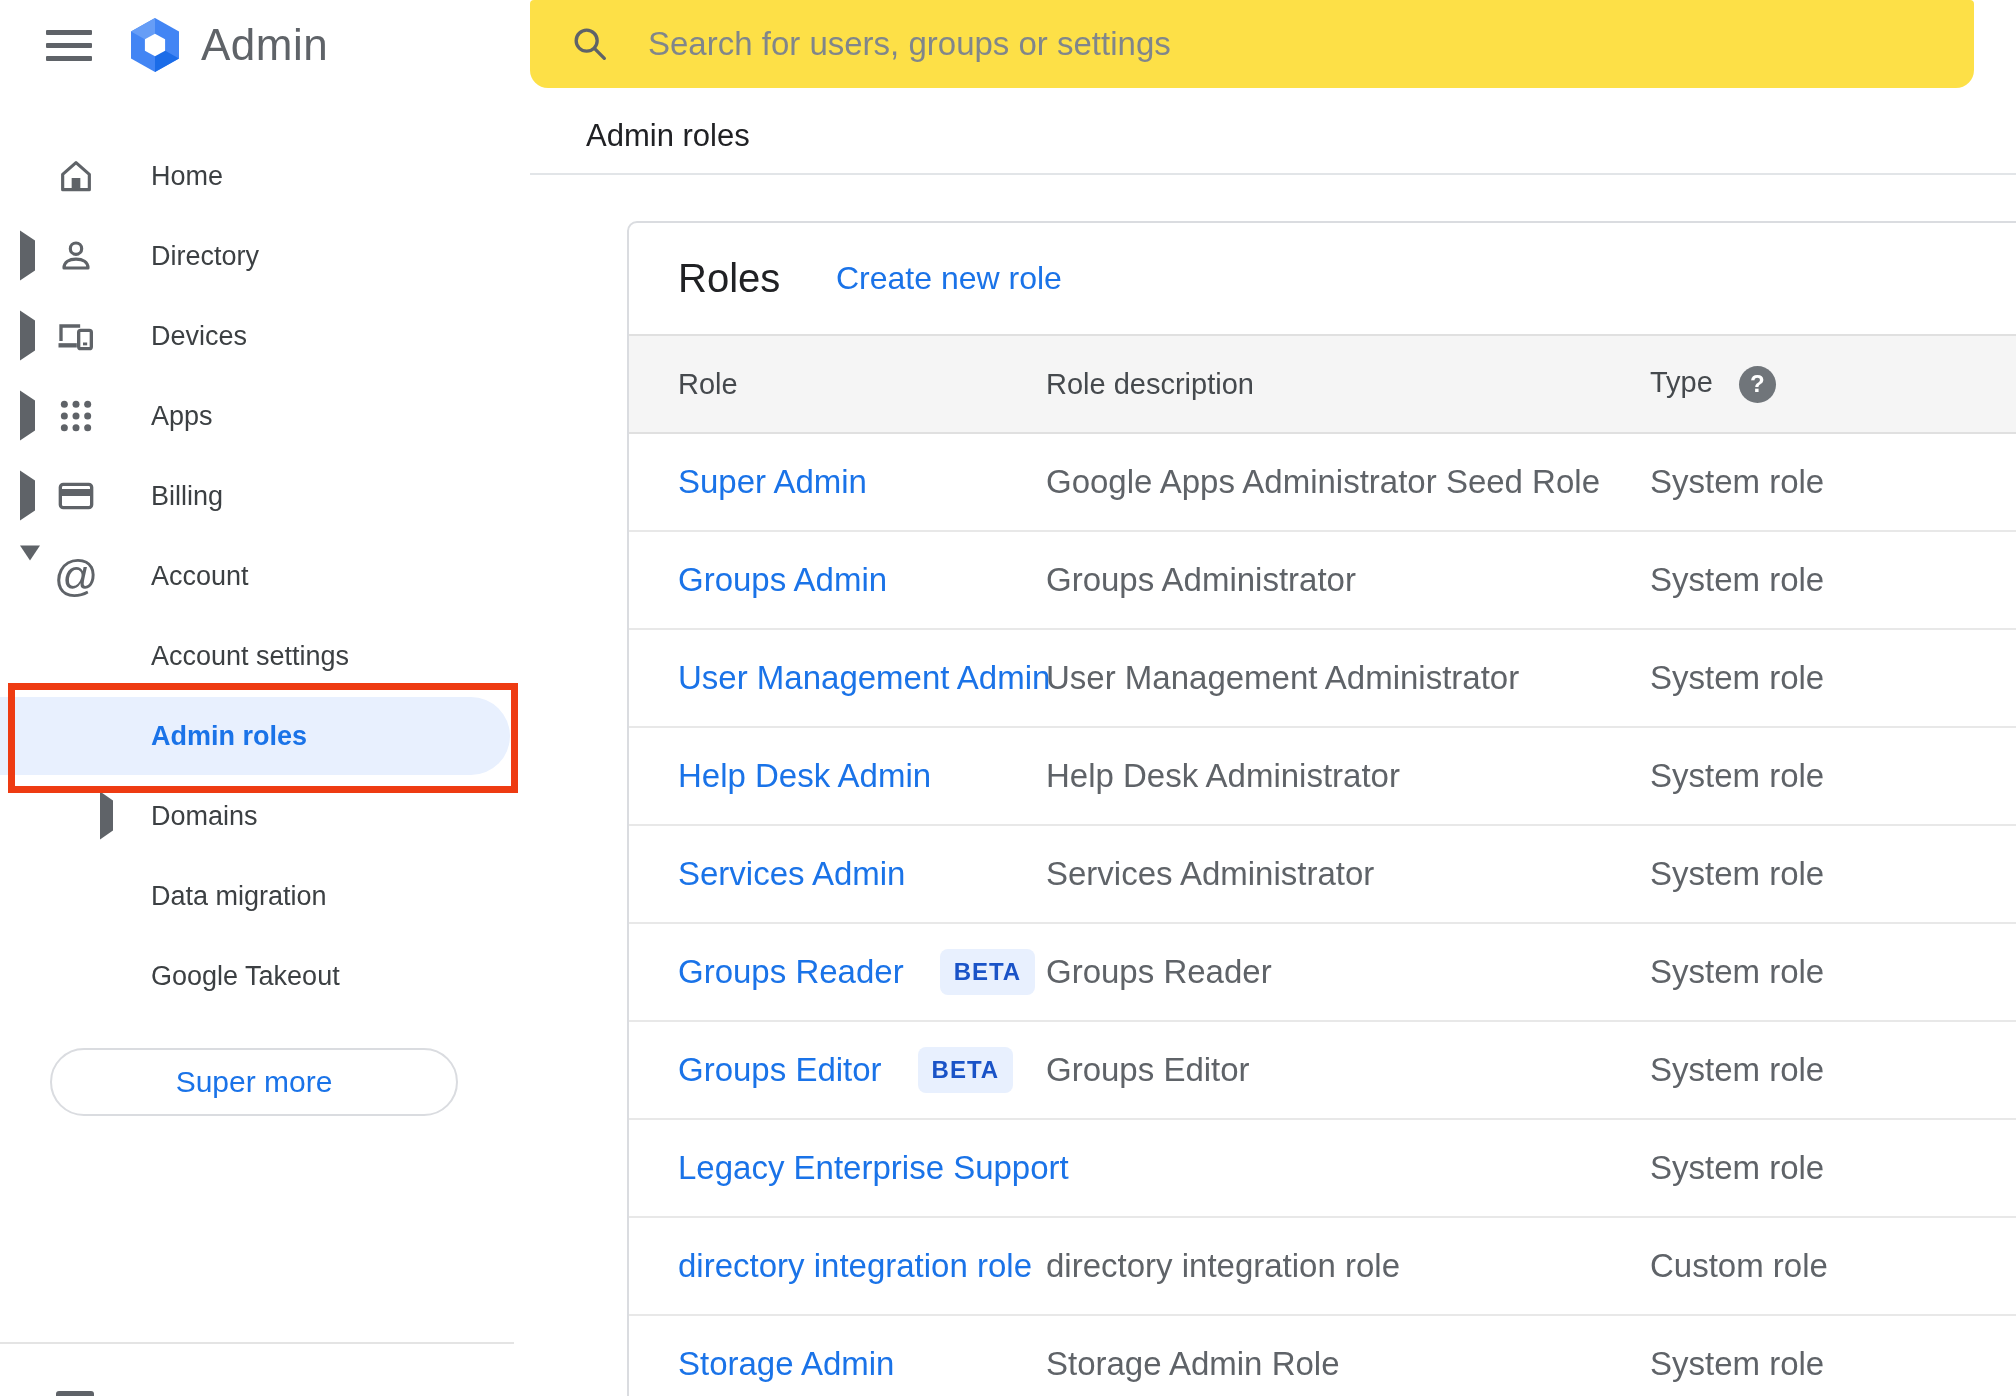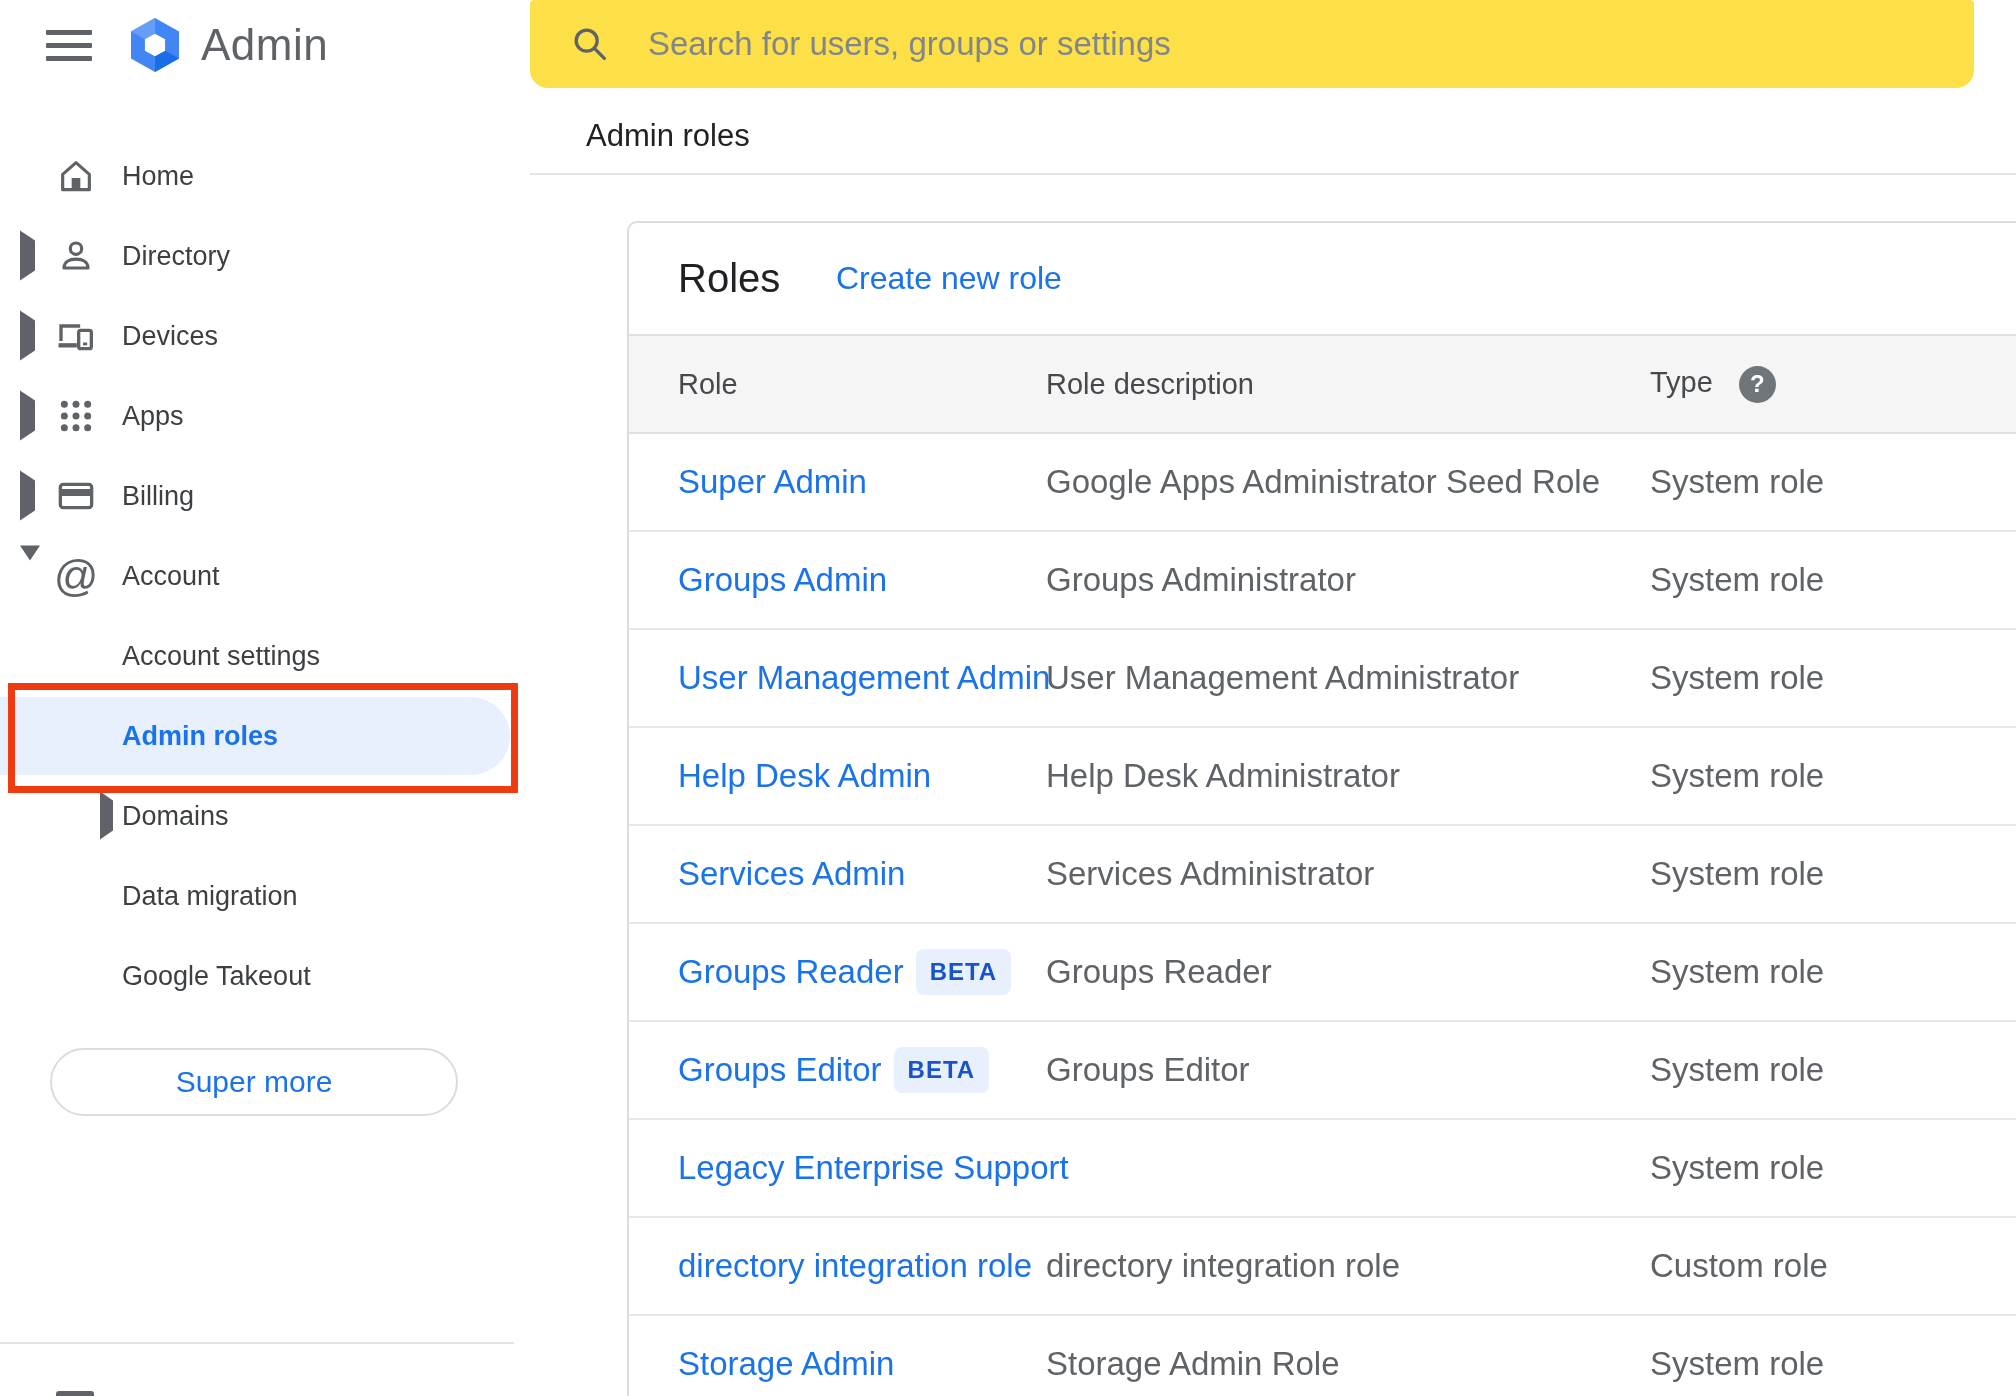--- a/index.html
+++ b/index.html
@@ -10,21 +10,21 @@
   }
   
   .sidebar { position:absolute; left:0; top:0; width:514px; height:1396px; background:#fff; }
   .sidebar-header { position:absolute; top:0; left:0; width:514px; height:90px; display:flex; align-items:center; }
   .hamburger { margin-left:46px; width:46px; cursor:pointer; }
   .hamburger div { height:5px; background:#5f6368; border-radius:1px; margin:8px 0; }
   .logo { display:flex; align-items:center; margin-left:34px; }
   .logo-text { font-size:44px; color:#5f6368; margin-left:17px; letter-spacing:0.5px; }
   .nav { position:absolute; top:136px; left:0; width:514px; }
   .nav-item { position:relative; height:80px; display:flex; align-items:center;
-              font-size:27px; color:#3c4043; cursor:pointer; }
+              font-size:27px; color:#3c4043; cursor:pointer;padding-left:29px; }
   .nav-label { margin-left:122px; position:relative; z-index:2; }
   .expander { position:absolute; left:20px; top:50%; transform:translateY(-50%); }
   .expander-sub { position:absolute; left:100px; top:50%; transform:translateY(-50%); }
   .tri-right { width:0; height:0; border-left:15px solid #5f6368;
                border-top:10px solid transparent; border-bottom:10px solid transparent; }
   .tri-right-sm { width:0; height:0; border-left:13px solid #5f6368;
                border-top:9px solid transparent; border-bottom:9px solid transparent; }
   .tri-down { width:0; height:0; border-top:15px solid #5f6368;
               border-left:10px solid transparent; border-right:10px solid transparent; }
   .nav-icon { position:absolute; left:54px; width:44px; height:44px;
@@ -66,21 +66,21 @@
   .col-role { left:49px; } .col-desc { left:417px; } .col-type { left:1021px; display:flex; align-items:flex-start; }
   .help-circle { margin-left:26px; width:37px; height:37px; border-radius:50%;
           background:#70757a; color:#fff; font-size:24px; font-weight:bold;
           display:flex; align-items:center; justify-content:center; cursor:pointer; }
   .trow { position:relative; height:98px; display:flex; align-items:center;
           border-bottom:2px solid #e8e8e8; font-size:33px; }
   .cell-role { position:absolute; left:49px; color:#1a73e8; cursor:pointer;
           display:flex; align-items:center; }
   .cell-desc { position:absolute; left:417px; color:#5f6368; }
   .cell-type { position:absolute; left:1021px; color:#5f6368; }
-  .beta { margin-left:12px; background:#e8f0fe; color:#1a53c7; font-size:24px;
+  .beta { margin-left:36px; background:#e8f0fe; color:#1a53c7; font-size:24px;
           font-weight:bold; letter-spacing:1px; padding:9px 14px; border-radius:8px; }
 </style>
 </head>
 <body>
 
 <aside class="sidebar">
   <div class="sidebar-header">
     <div class="hamburger">
       <div></div>
         <div></div>

